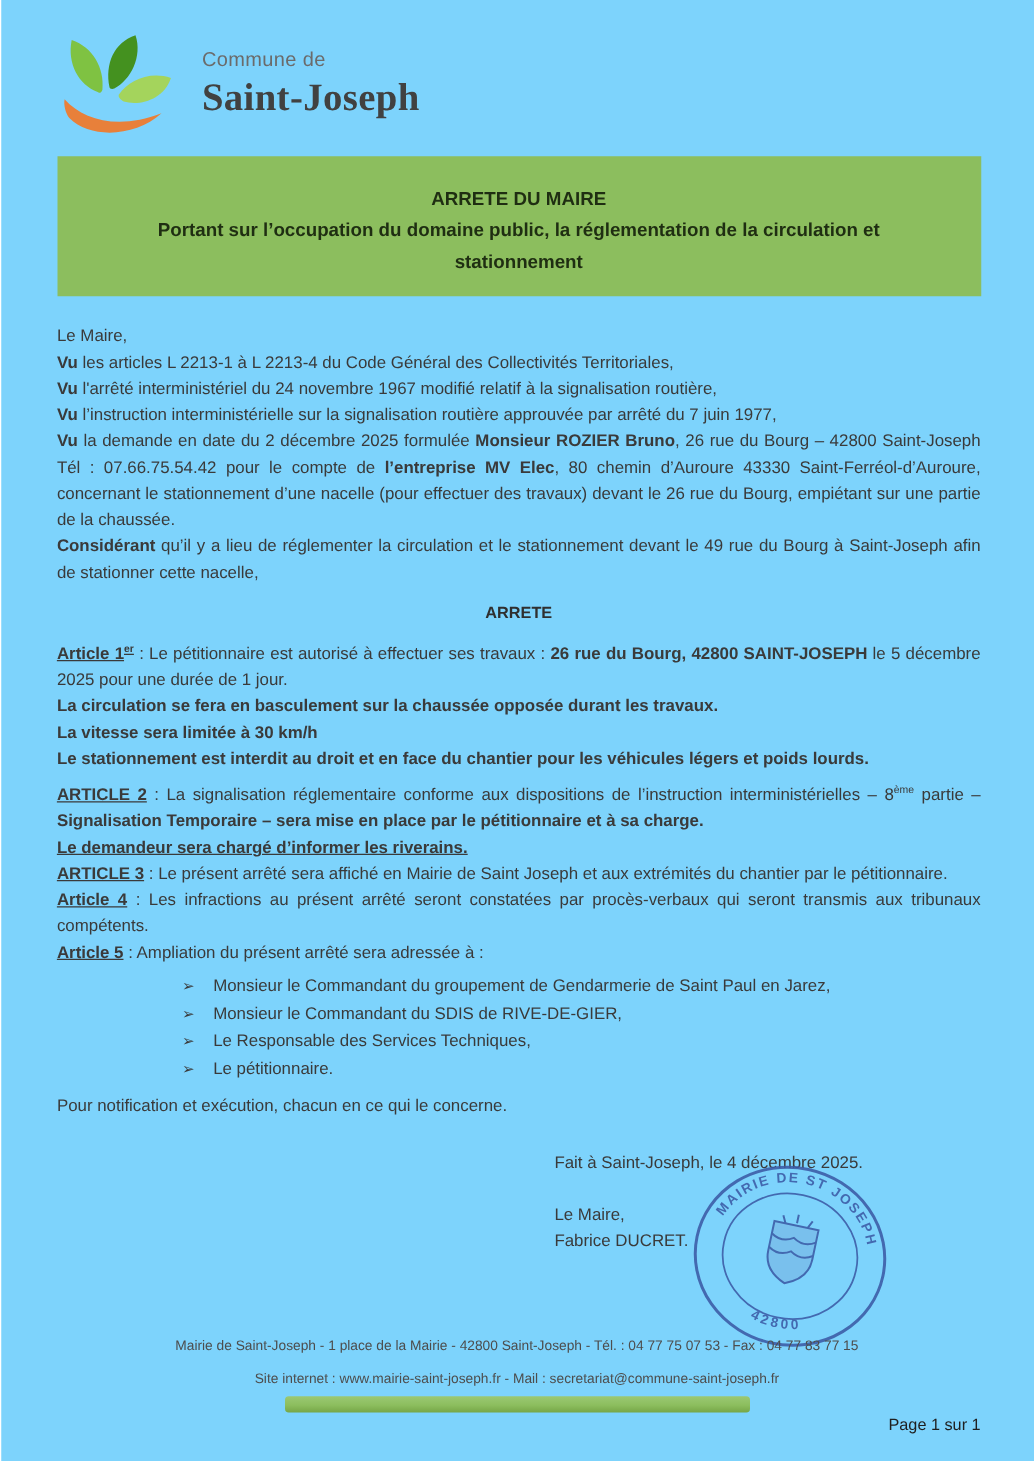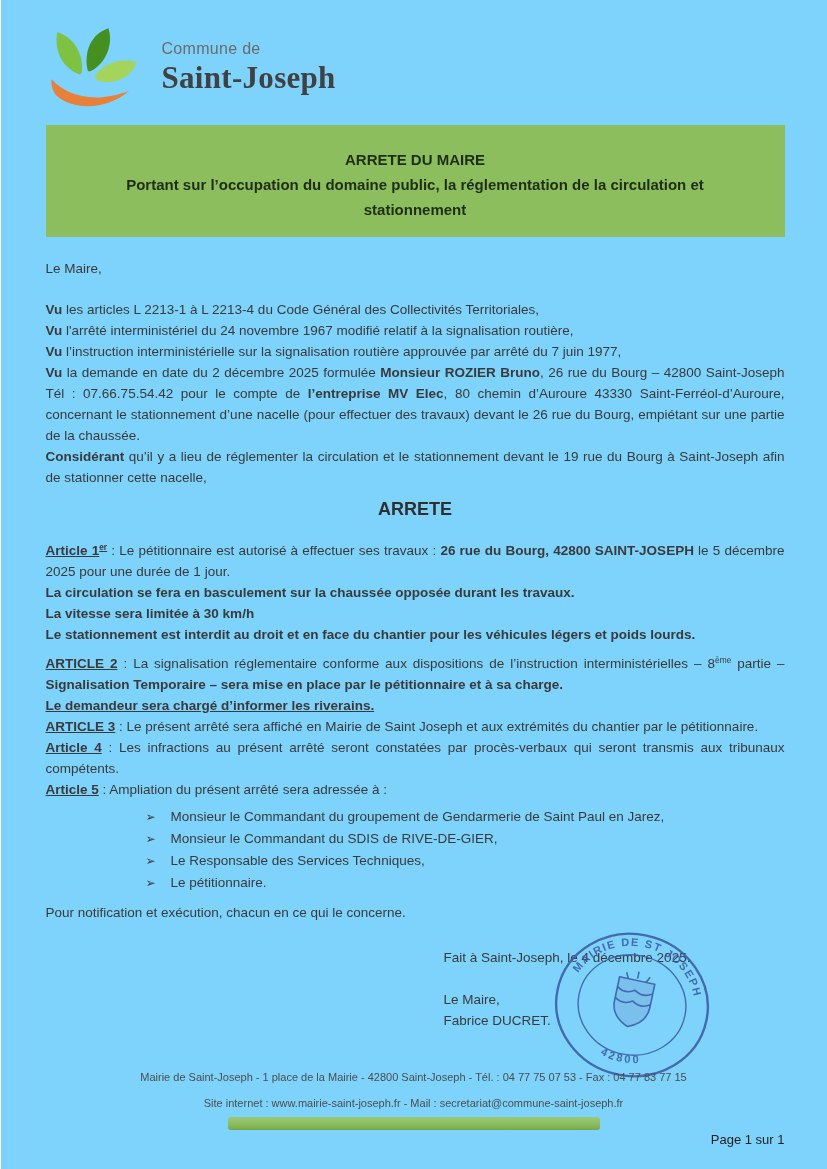--- a/index.html
+++ b/index.html
@@ -37,28 +37,28 @@
   }
   .banner-line { font-size:15px; line-height:25px; }
   .banner-subject { max-width:660px; margin:0 auto; }
 
   
   .content {
     position:absolute; top:258px; left:45px; width:739px;
     font-size:13.5px; line-height:21px; color:#3a3a3a;
   }
   .content p { margin:0; }
-  .block { margin-bottom:8px;margin-top:20px; }
+  .block { margin-bottom:8px; }
   .mb12 { margin-bottom:13px; }
   .just { text-align:justify; }
   .b { font-weight:700; }
   .u { text-decoration:underline; }
   sup { font-size:0.62em; vertical-align:super; line-height:0; }
   .arrete-heading {
-    text-align:center; font-size:18px; font-weight:700; color:#2f2f2f;
+    text-align:center; font-size:13px; font-weight:700; color:#2f2f2f;
     margin:11px 0 12px;
   }
   .recipients { list-style:none; margin-bottom:8px; }
   .recipients li { position:relative; padding-left:125px; line-height:22px; }
   .recipients .arrow {
     position:absolute; left:100px; top:0; font-size:12px; color:#3a3a3a;
   }
   .closing { margin-left:398px; margin-top:24px; }
   .closing .role { margin-top:21px; }
 
@@ -114,21 +114,21 @@
 
   <main class="content">
 
     <p class="mb12">Le Maire,</p>
 
     <div class="block">
       <p><span class="b">Vu</span><span> les articles L 2213-1 à L 2213-4 du Code Général des Collectivités Territoriales,</span></p>
       <p><span class="b">Vu</span><span> l'arrêté interministériel du 24 novembre 1967 modifié relatif à la signalisation routière,</span></p>
       <p><span class="b">Vu</span><span> l’instruction interministérielle sur la signalisation routière approuvée par arrêté du 7 juin 1977,</span></p>
       <p class="just"><span class="b">Vu</span><span> la demande en date du 2 décembre 2025 formulée </span><span class="b">Monsieur ROZIER Bruno</span><span>, 26 rue du Bourg – 42800 Saint-Joseph Tél : 07.66.75.54.42 pour le compte de </span><span class="b">l’entreprise MV Elec</span><span>, 80 chemin d’Auroure 43330 Saint-Ferréol-d’Auroure, concernant le stationnement d’une nacelle (pour effectuer des travaux) devant le 26 rue du Bourg, empiétant sur une partie de la chaussée.</span></p>
-      <p class="just"><span class="b">Considérant</span><span> qu’il y a lieu de réglementer la circulation et le stationnement devant le 19 rue du Bourg à Saint-Joseph afin de stationner cette nacelle,</span></p>
+      <p class="just"><span class="b">Considérant</span><span> qu’il y a lieu de réglementer la circulation et le stationnement devant le 49 rue du Bourg à Saint-Joseph afin de stationner cette nacelle,</span></p>
     </div>
 
     <h2 class="arrete-heading">ARRETE</h2>
 
     <div class="block">
       <p class="just"><span class="b u">Article 1</span><sup class="b u">er</sup><span> : Le pétitionnaire est autorisé à effectuer ses travaux : </span><span class="b">26 rue du Bourg, 42800 SAINT-JOSEPH</span><span> le 5 décembre 2025 pour une durée de 1 jour.</span></p>
       <p><span class="b">La circulation se fera en basculement sur la chaussée opposée durant les travaux.</span></p>
       <p><span class="b">La vitesse sera limitée à 30 km/h</span></p>
       <p><span class="b">Le stationnement est interdit au droit et en face du chantier pour les véhicules légers et poids lourds.</span></p>
     </div>

